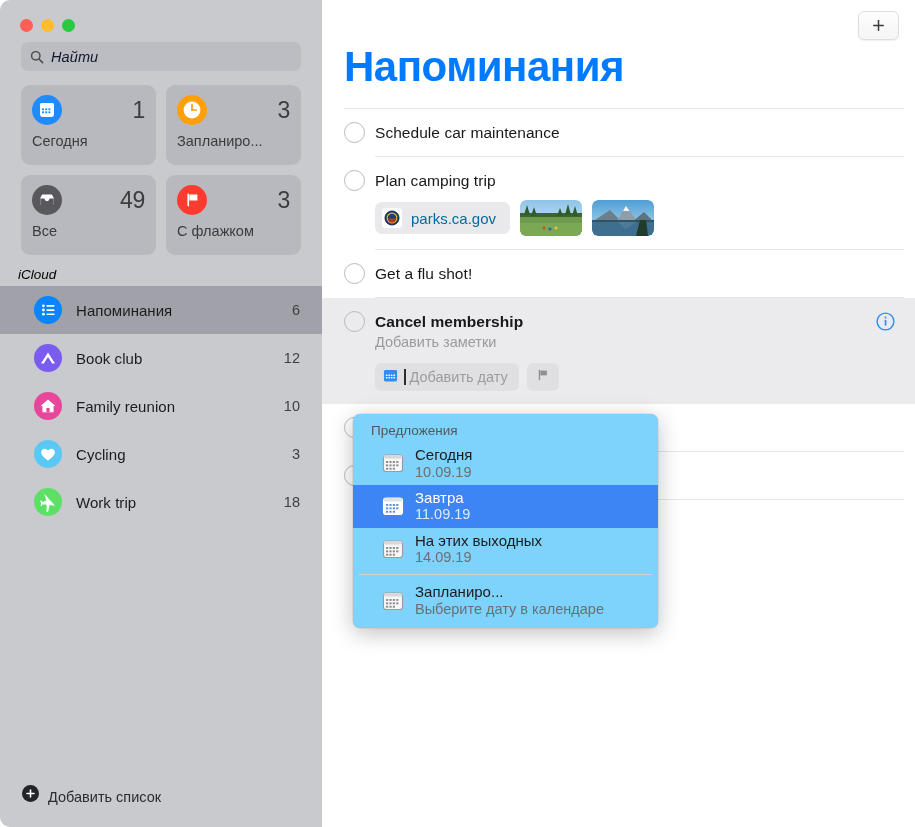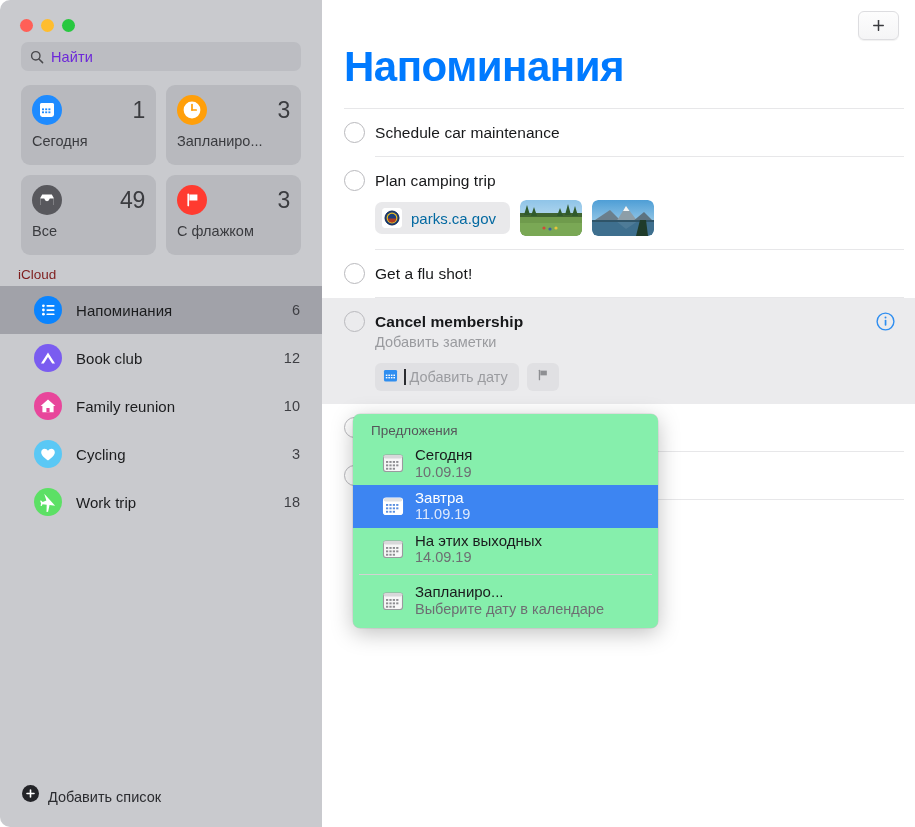--- a/index.html
+++ b/index.html
@@ -40,21 +40,21 @@
 
   .searchwrap { padding: 8px 21px 0 21px; }
   .searchbar {
     height: 29px; border-radius: 7px;
     background: #bcbdc2;
     display: flex; align-items: center;
     gap: 7px; padding: 0 9px;
   }
   .searchbar .sicon { width: 14px; height: 14px; flex: 0 0 14px; display:block; }
   .searchbar .splaceholder {
-    color: #6d28d9; font-size: 14.5px; letter-spacing: .1px;
+    color: #0f172a; font-size: 14.5px; letter-spacing: .1px; font-style: italic;
   }
 
   .cards {
     display: grid;
     grid-template-columns: 1fr 1fr;
     gap: 10px;
     padding: 14px 21px 0 21px;
   }
   .card {
     background: #b8b9be;
@@ -66,22 +66,23 @@
   .card .crow { display: flex; align-items: center; justify-content: space-between; }
   .card .cicon { width: 30px; height: 30px; border-radius: 50%; display:block; }
   .card .ccount { font-size: 23px; color: #3b3c40; font-weight: 400; letter-spacing: -.3px;}
   .card .clabel {
     margin-top: 8px;
     font-size: 14.5px; color: #3a3b3f;
     white-space: nowrap; overflow: hidden;
   }
 
   .sectionhdr {
-    font-size: 13.5px; color: #7f1d1d;
+    font-size: 13.5px; color: #000000;
     padding: 12px 0 4px 18px;
+    font-style: italic;
   }
 
   .lists { display: flex; flex-direction: column; }
   .listrow {
     display: flex; align-items: center;
     height: 48px;
     padding: 0 22px 0 34px;
     gap: 14px;
   }
   .listrow.selected { background: #a1a2a9; }
@@ -169,21 +170,21 @@
   .caret {
     width: 1.5px; height: 16px; background: #2b2c30;
     margin-left: -1px; margin-right: -3px;
   }
 
   
   .dropdown {
     position: absolute;
     left: 353px; top: 414px;
     width: 305px;
-    background: #86efac;
+    background: #7dd3fc;
     border-radius: 7px;
     box-shadow: 0 5px 22px rgba(0,0,0,.25), 0 0 0 .5px rgba(0,0,0,.12);
     overflow: hidden;
     padding: 5px 0 6px 0;
     z-index: 20;
   }
   .dd-hdr { font-size: 13.5px; color: #55565a; padding: 4px 0 4px 18px; }
   .dd-item {
     display: flex; align-items: center; gap: 11px;
     padding: 4px 10px 4px 29px;

